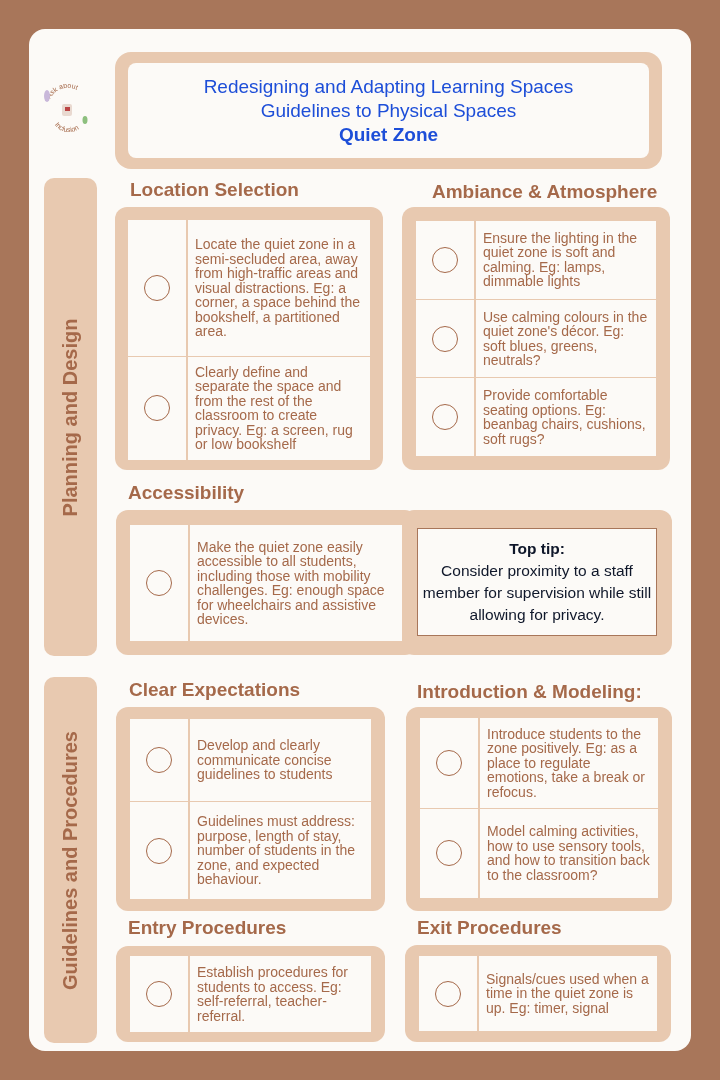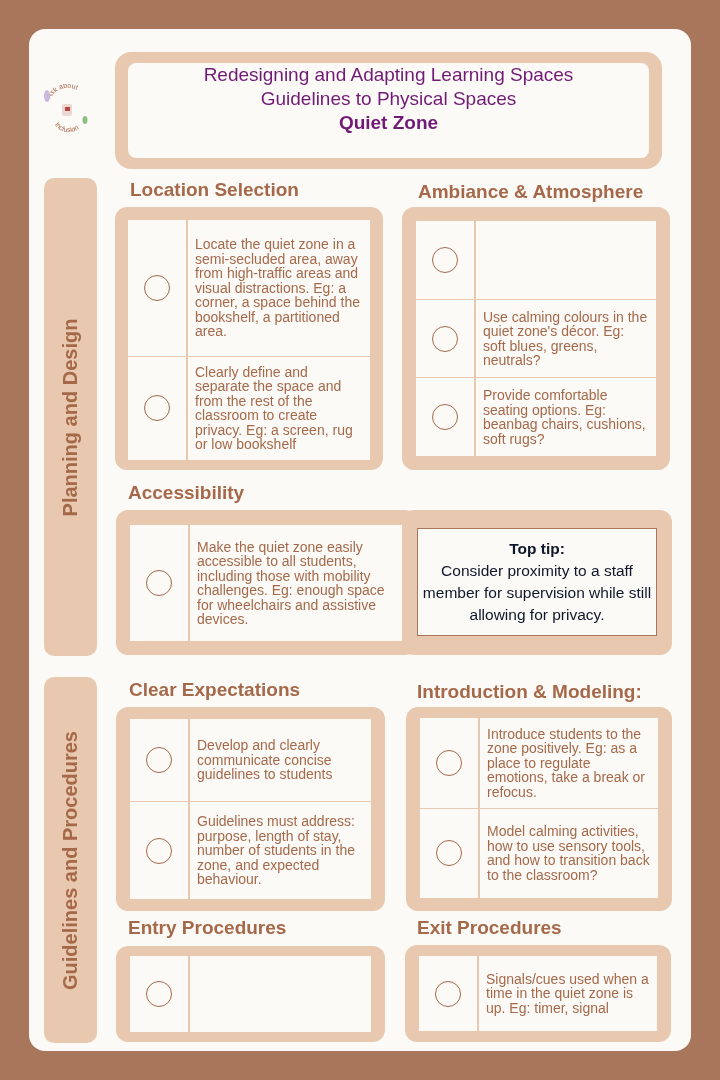--- a/index.html
+++ b/index.html
@@ -12,22 +12,22 @@
     background:#FCFAF7; border-radius:16px;
   }
   .abs { position:absolute; }
   .logo { left:38px; top:84px; width:60px; height:56px; }
   .title-box {
     position:absolute; left:115px; top:52px; width:547px; height:117px;
     background:#E8C9B0; border-radius:16px; box-sizing:border-box; padding:11px 13px;
   }
   .title-inner {
     background:#FCFAF7; border-radius:8px; width:100%; height:100%;
-    display:flex; flex-direction:column; align-items:center; justify-content:flex-start;
-    font-size:19px; line-height:24px; text-align:center; color:#701a75;
+    display:flex; flex-direction:column; align-items:center; justify-content:center;
+    font-size:19px; line-height:24px; text-align:center; color:#1d4ed8;
   }
   .title-inner .bold { font-weight:bold; }
   .side-bar {
     position:absolute; left:44px; width:53px; background:#E8C9B0; border-radius:10px;
     display:flex; align-items:center; justify-content:center;
   }
   .side-bar span {
     transform:rotate(-90deg); white-space:nowrap; font-weight:bold; font-size:20px; color:#A5694A;
   }
   .sec-title { position:absolute; font-weight:bold; font-size:19px; color:#A5694A; white-space:nowrap; }
@@ -94,27 +94,28 @@
     </div>
     <div class="row">
       <div class="cbx">
           <div class="circle"></div>
         </div>
       <div class="txt">Clearly define and separate the space and from the rest of the classroom to create privacy. Eg: a screen, rug or low bookshelf</div>
     </div>
   </div>
 </div>
 
-<div class="sec-title" style="left:418px;top:181px;">Ambiance &amp; Atmosphere</div>
+<div class="sec-title" style="left:432px;top:181px;">Ambiance &amp; Atmosphere</div>
 <div class="box" style="left:402px;top:207px;width:268px;height:263px;">
   <div class="box-inner" style="left:14px;top:14px;right:14px;bottom:14px;">
     <div class="row">
       <div class="cbx">
           <div class="circle"></div>
         </div>
+      <div class="txt">Ensure the lighting in the quiet zone is soft and calming. Eg: lamps, dimmable lights</div>
     </div>
     <div class="row">
       <div class="cbx">
           <div class="circle"></div>
         </div>
       <div class="txt">Use calming colours in the quiet zone's décor. Eg: soft blues, greens, neutrals?</div>
     </div>
     <div class="row">
       <div class="cbx">
           <div class="circle"></div>
@@ -179,20 +180,21 @@
   </div>
 </div>
 
 <div class="sec-title" style="left:128px;top:917px;">Entry Procedures</div>
 <div class="box" style="left:116px;top:946px;width:269px;height:96px;">
   <div class="box-inner" style="left:14px;top:10px;right:14px;bottom:10px;">
     <div class="row">
       <div class="cbx">
           <div class="circle"></div>
         </div>
+      <div class="txt">Establish procedures for students to access. Eg: self-referral, teacher-referral.</div>
     </div>
   </div>
 </div>
 
 <div class="sec-title" style="left:417px;top:917px;">Exit Procedures</div>
 <div class="box" style="left:405px;top:945px;width:266px;height:97px;">
   <div class="box-inner" style="left:14px;top:11px;right:14px;bottom:11px;">
     <div class="row">
       <div class="cbx">
           <div class="circle"></div>

